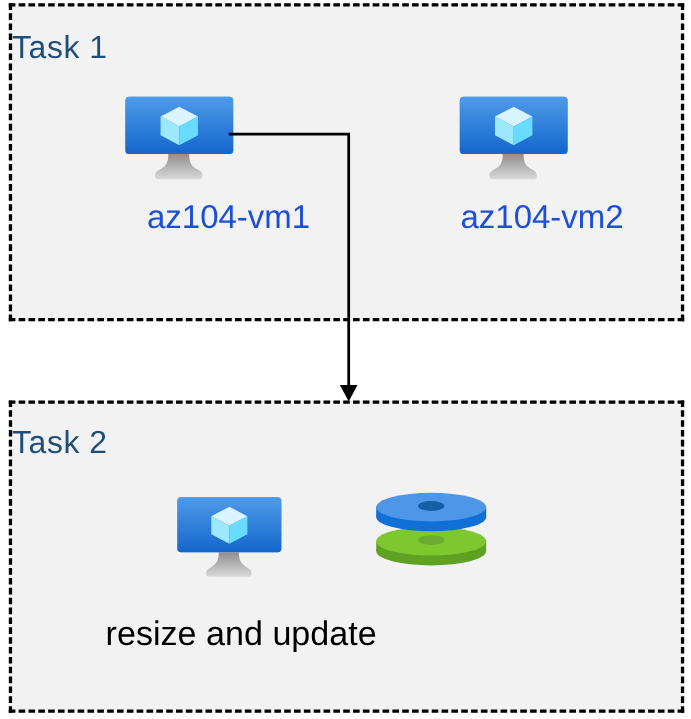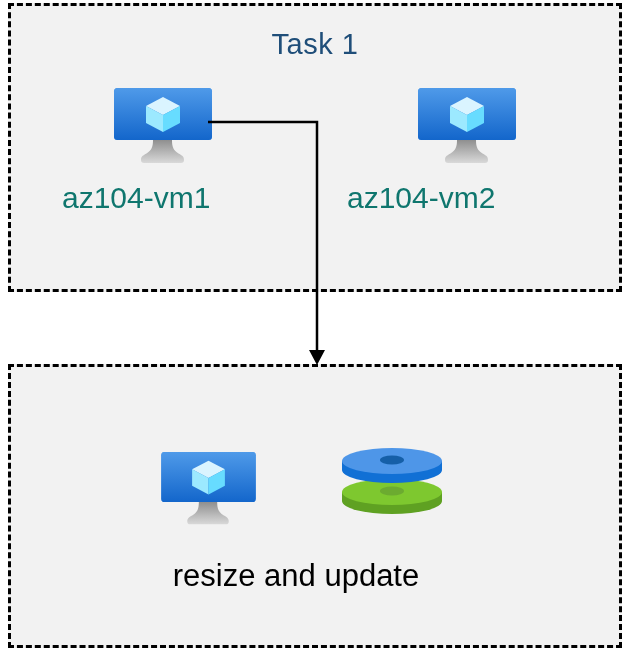--- a/index.html
+++ b/index.html
@@ -7,38 +7,38 @@
     position:relative;width:628px;height:654px;background:#ffffff;overflow:hidden;
     font-family:"Liberation Sans", sans-serif;
   }
   .task-box{
     position:absolute;left:8px;width:608px;background:#f2f2f2;
     border:3px dashed #000000;
   }
   .task-box.task1{top:3px;height:283px;}
   .task-box.task2{top:364px;height:278px;}
   .box-title{
-    position:absolute;left:0;right:0;text-align:center;
+    position:absolute;left:0;right:0;
     font-size:29px;color:#1f4e79;letter-spacing:0.5px;
   }
   .task1 .box-title{top:22px;}
   .task2 .box-title{top:20px;}
   .icon{position:absolute;}
   .vm1-icon{left:102px;top:81px;width:100px;height:84px;}
   .vm2-icon{left:406px;top:81px;width:100px;height:84px;}
   .vm3-icon{left:149px;top:84px;width:97px;height:81px;}
   .disks-icon{left:329px;top:79px;width:104px;height:72px;}
   .vm-label{
-    position:absolute;width:220px;text-align:left;
-    font-size:30px;line-height:41px;color:#0f766e;top:171px;
+    position:absolute;width:220px;text-align:right;
+    font-size:30px;line-height:41px;color:#1d4ed8;top:171px;
   }
   .vm-label.first{left:51px;}
   .vm-label.second{left:336px;}
   .caption{
-    position:absolute;left:85px;top:191px;width:400px;text-align:center;
+    position:absolute;left:85px;top:191px;width:400px;text-align:left;
     font-size:31px;color:#000000;
   }
   .arrow-overlay{
     position:absolute;left:0;top:0;width:628px;height:654px;
     pointer-events:none;z-index:5;
   }
   .defs-holder{position:absolute;width:0;height:0;overflow:hidden;}
 </style>
 </head>
 <body>
@@ -96,20 +96,21 @@
 
     <svg class="icon vm2-icon" viewBox="0 0 100 84">
       <use href="#vm-symbol"></use>
     </svg>
     <div class="vm-label second">
       <div>az104-vm2</div>
     </div>
   </div>
 
   <div class="task-box task2">
+    <div class="box-title">Task 2</div>
 
     <svg class="icon vm3-icon" viewBox="0 0 100 84">
       <use href="#vm-symbol"></use>
     </svg>
 
     <svg class="icon disks-icon" viewBox="0 0 104 72">
       <use href="#disks-symbol"></use>
     </svg>
 
     <div class="caption">resize and update</div>

